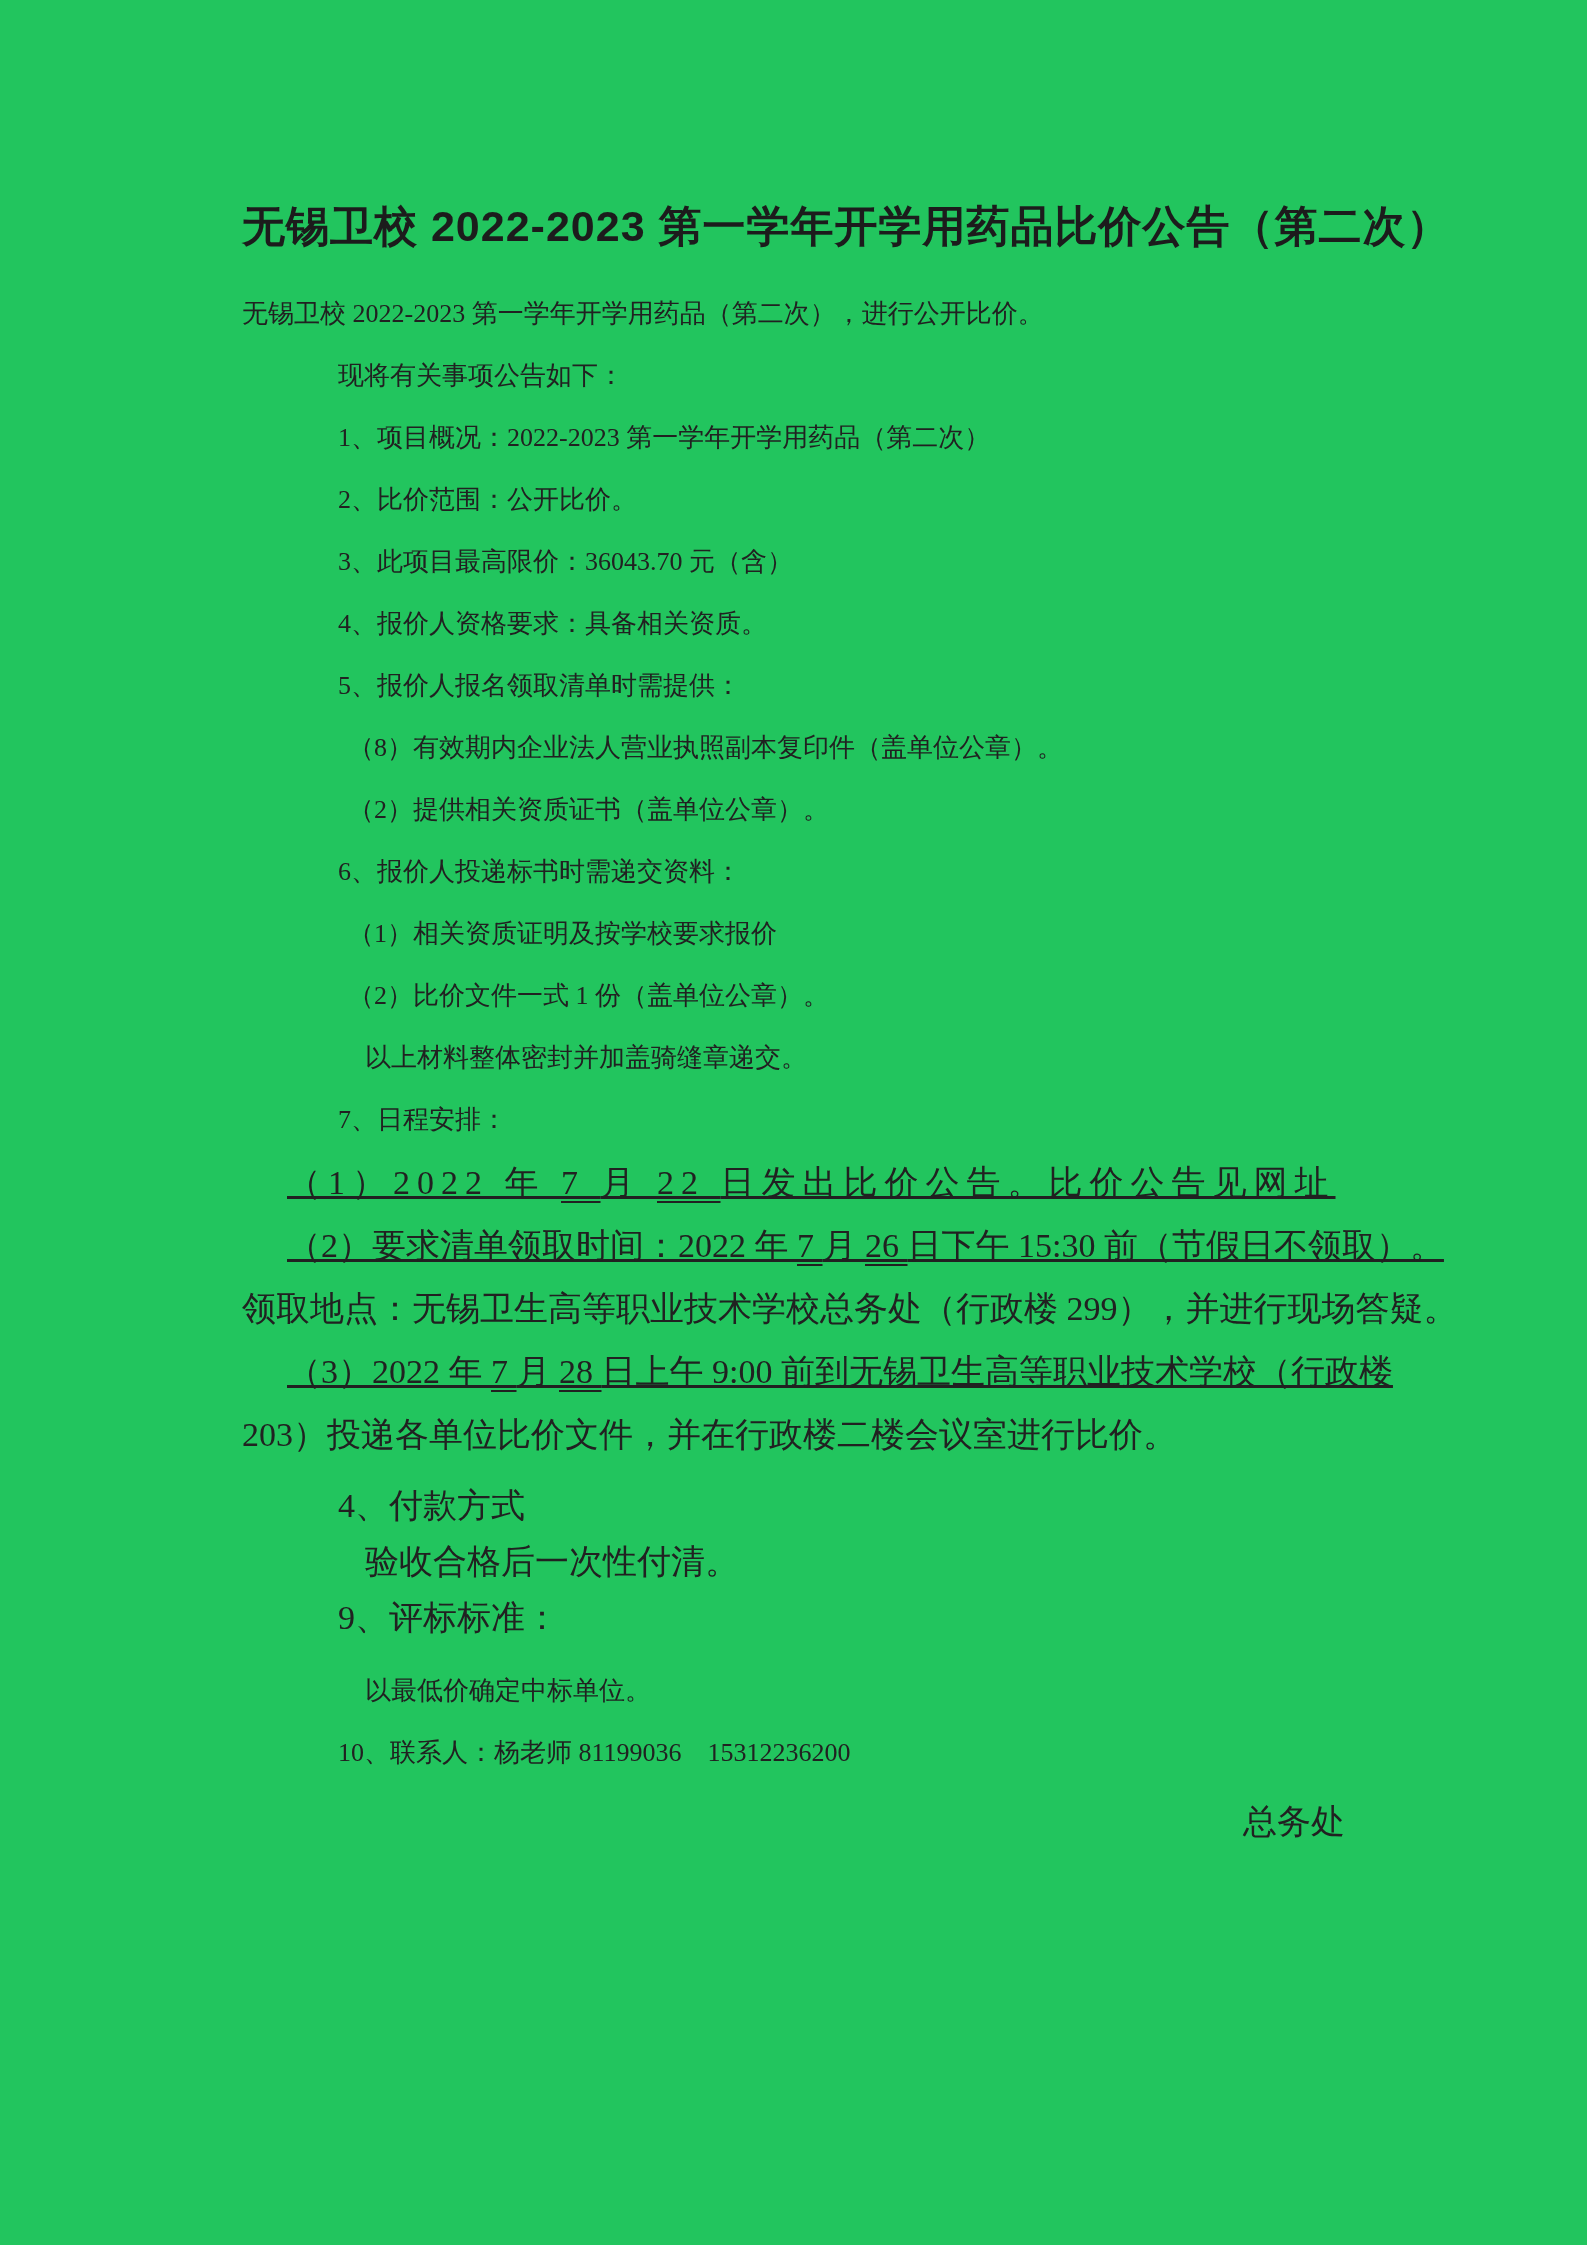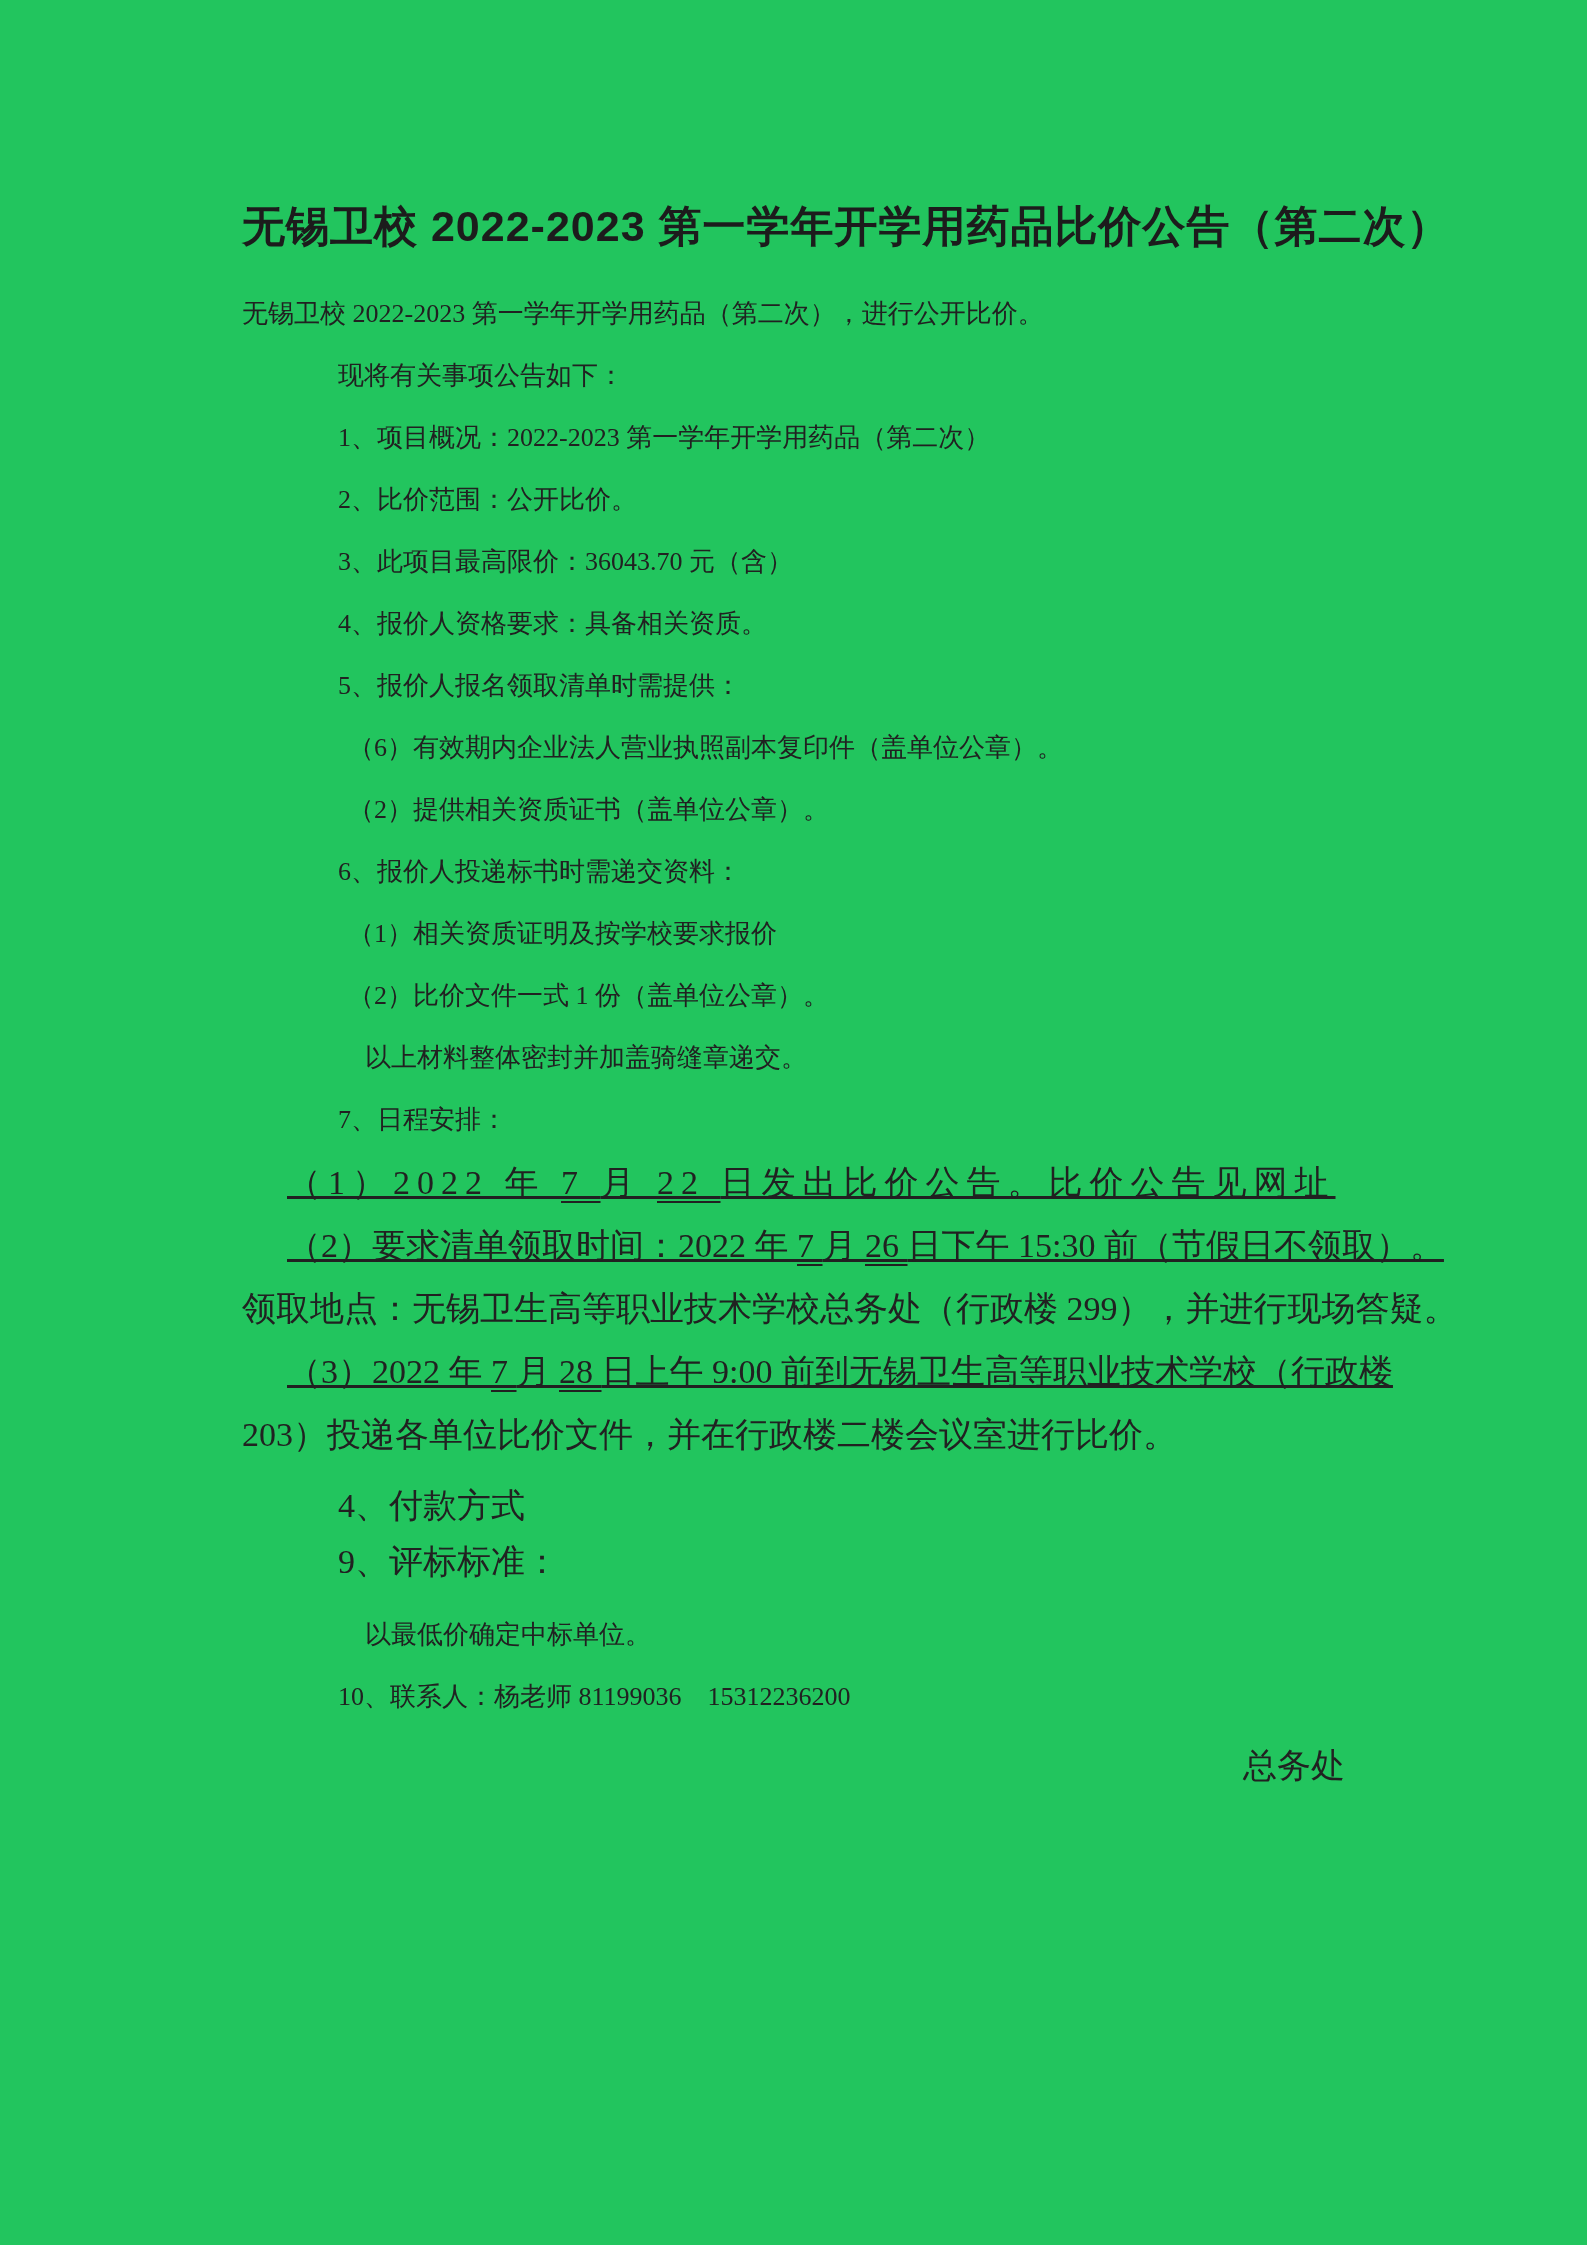--- a/index.html
+++ b/index.html
@@ -73,37 +73,38 @@
     <div class="doc-title">无锡卫校 2022-2023 第一学年开学用药品比价公告（第二次）</div>
 
     <div class="line intro">无锡卫校 2022-2023 第一学年开学用药品（第二次），进行公开比价。</div>
     <div class="line n">现将有关事项公告如下：</div>
 
     <div class="line n">1、项目概况：2022-2023 第一学年开学用药品（第二次）</div>
     <div class="line n">2、比价范围：公开比价。</div>
     <div class="line n">3、此项目最高限价：36043.70 元（含）</div>
     <div class="line n">4、报价人资格要求：具备相关资质。</div>
     <div class="line n">5、报价人报名领取清单时需提供：</div>
-    <div class="line s">（6）有效期内企业法人营业执照副本复印件（盖单位公章）。</div>
+    <div class="line s">（8）有效期内企业法人营业执照副本复印件（盖单位公章）。</div>
     <div class="line s">（2）提供相关资质证书（盖单位公章）。</div>
     <div class="line n">6、报价人投递标书时需递交资料：</div>
     <div class="line s">（1）相关资质证明及按学校要求报价</div>
     <div class="line s">（2）比价文件一式 1 份（盖单位公章）。</div>
     <div class="line t">以上材料整体密封并加盖骑缝章递交。</div>
     <div class="line n">7、日程安排：</div>
 
     <div class="line7 d spread"><span>（1）2022 年 </span><span class="u">7 </span><span>月 </span><span class="u">22 </span><span>日发出比价公告。比价公告见网址</span></div>
 
     <div class="line7 d"><span>（2）要求清单领取时间：2022 年 </span><span class="u">7 </span><span>月 </span><span class="u">26 </span><span>日下午 15:30 前（节假日不领取）。</span></div>
     <div class="line7">领取地点：无锡卫生高等职业技术学校总务处（行政楼 299），并进行现场答疑。</div>
 
     <div class="line7 d"><span>（3）2022 年 </span><span class="u">7 </span><span>月 </span><span class="u">28 </span><span>日上午 9:00 前到无锡卫生高等职业技术学校（行政楼</span></div>
     <div class="line7">203）投递各单位比价文件，并在行政楼二楼会议室进行比价。</div>
 
     <div class="line56 n gap8">4、付款方式</div>
+    <div class="line56 t">验收合格后一次性付清。</div>
     <div class="line56 n">9、评标标准：</div>
     <div class="line gap9 t">以最低价确定中标单位。</div>
     <div class="line n">10、联系人：杨老师 81199036　15312236200</div>
 
     <div class="sig sig-first">总务处</div>
 
   </div>
 </div>
 
 </body></html>

